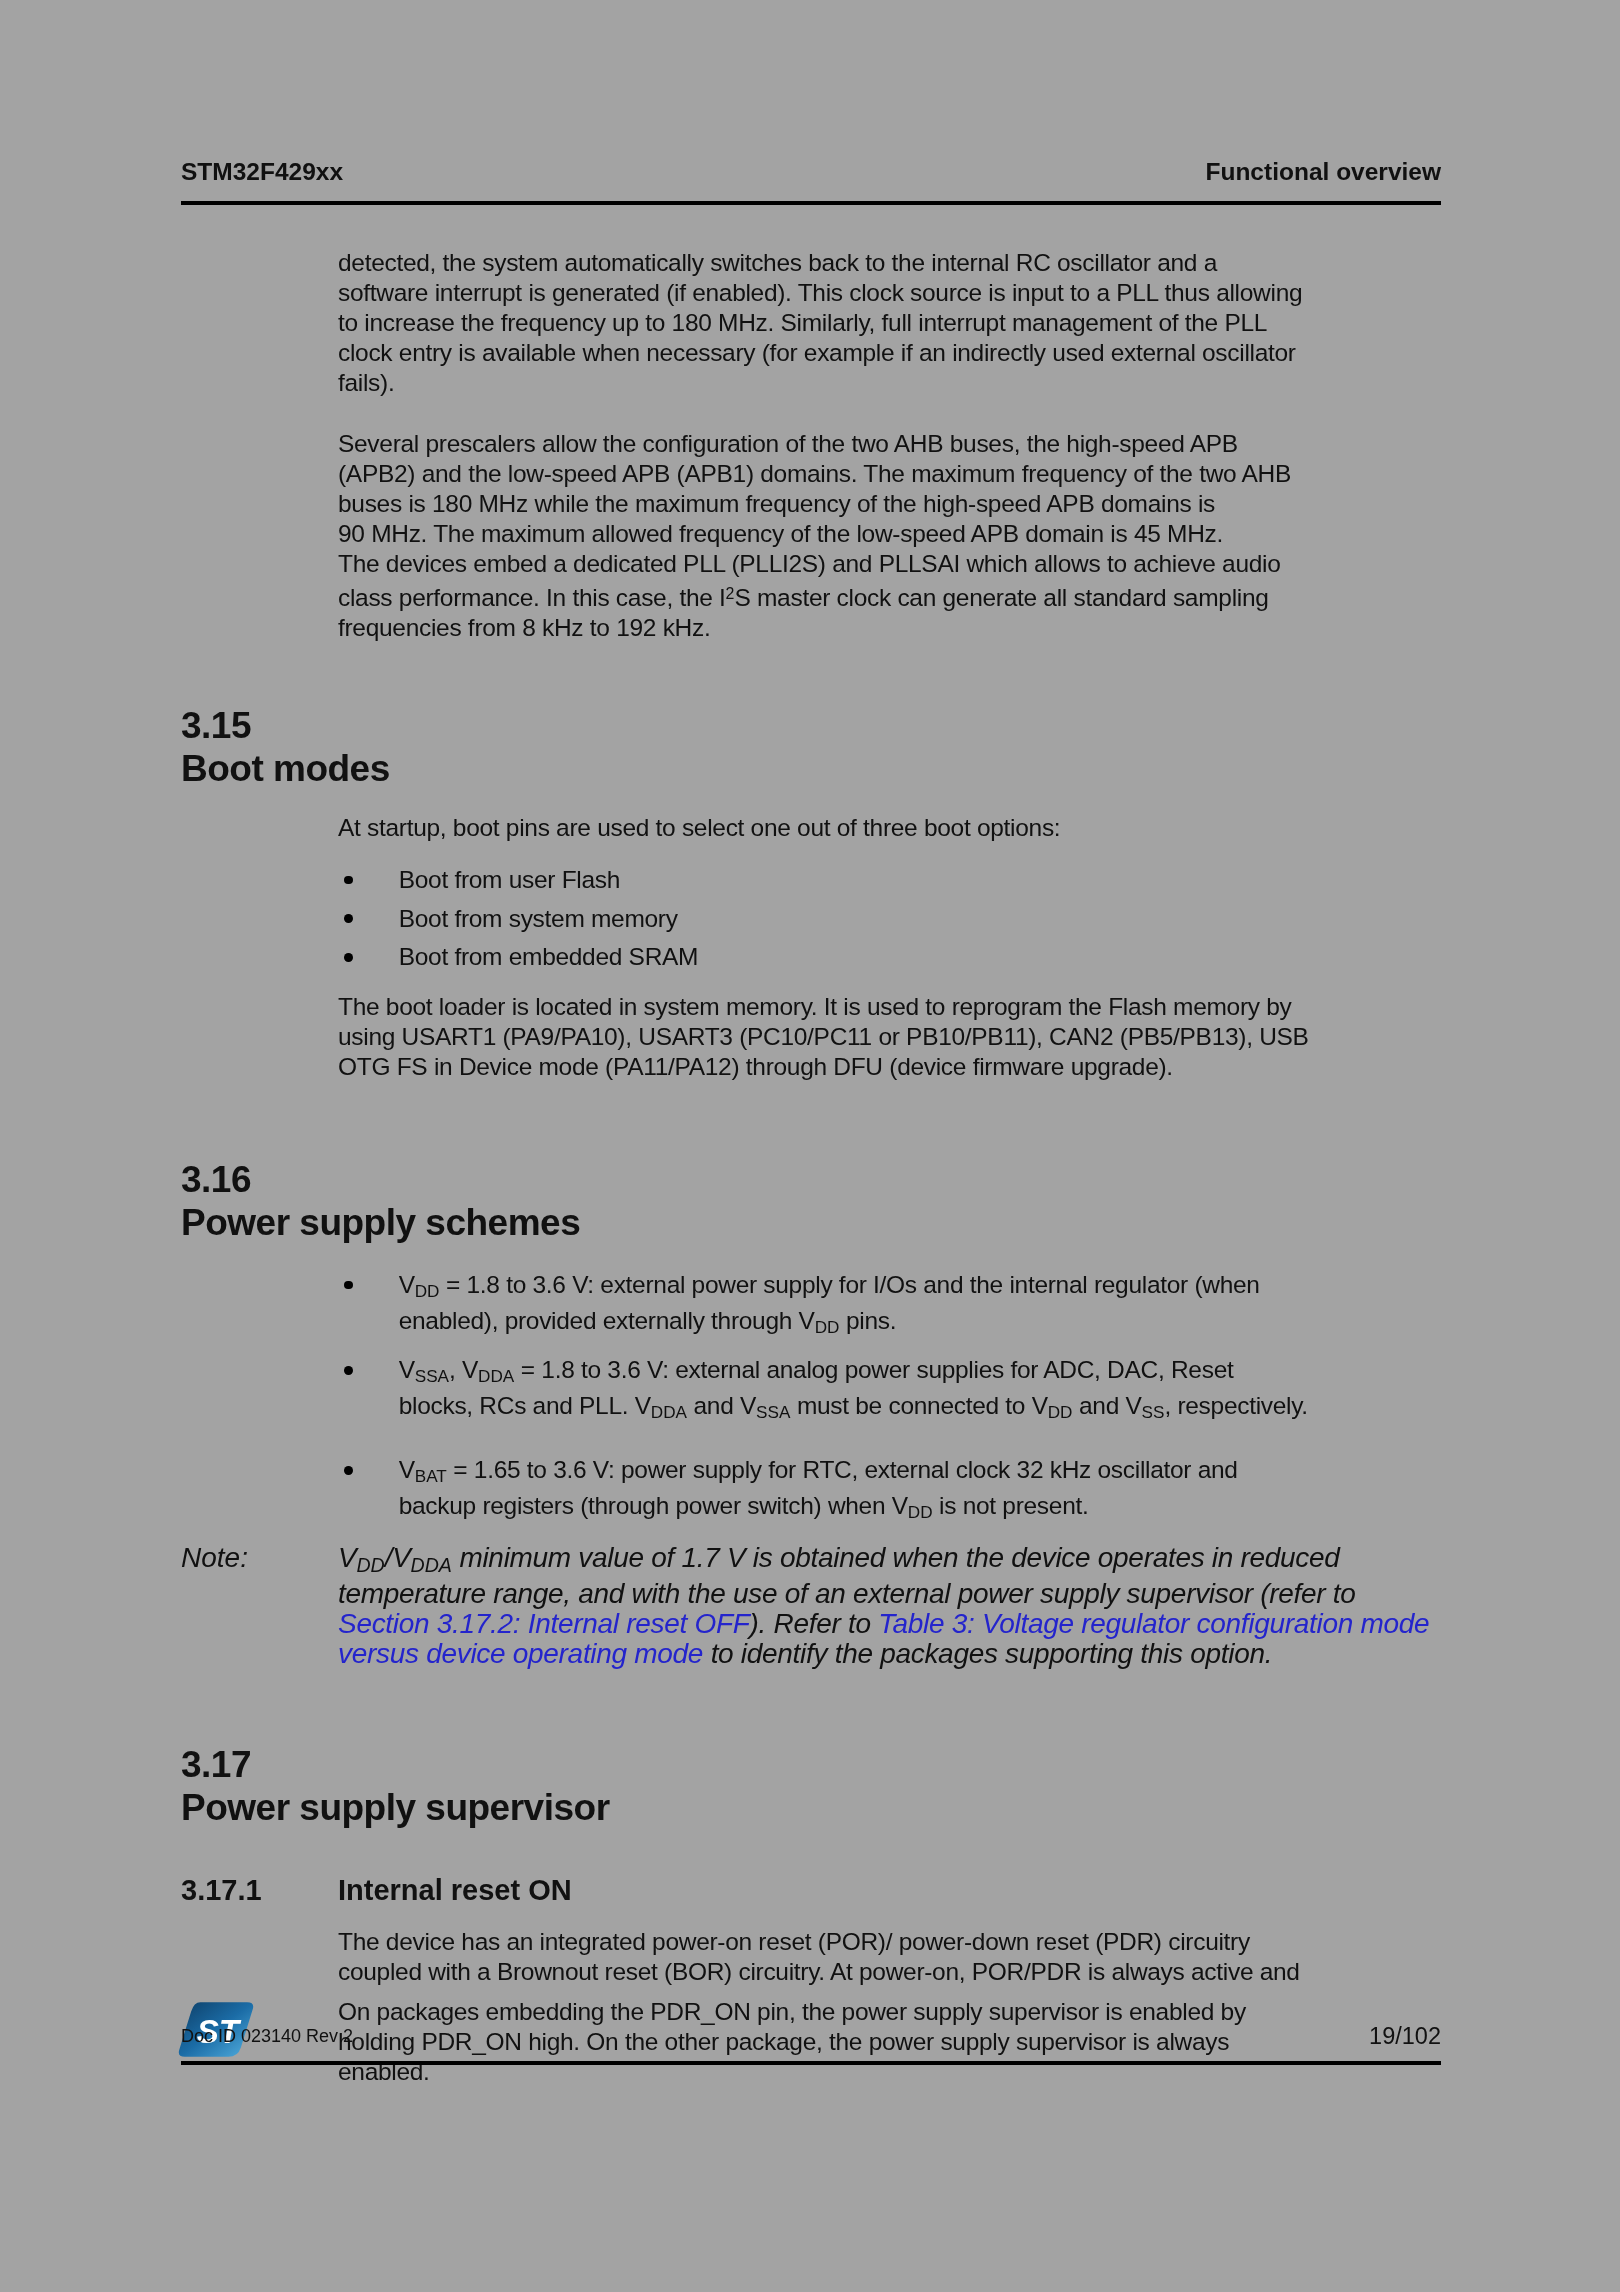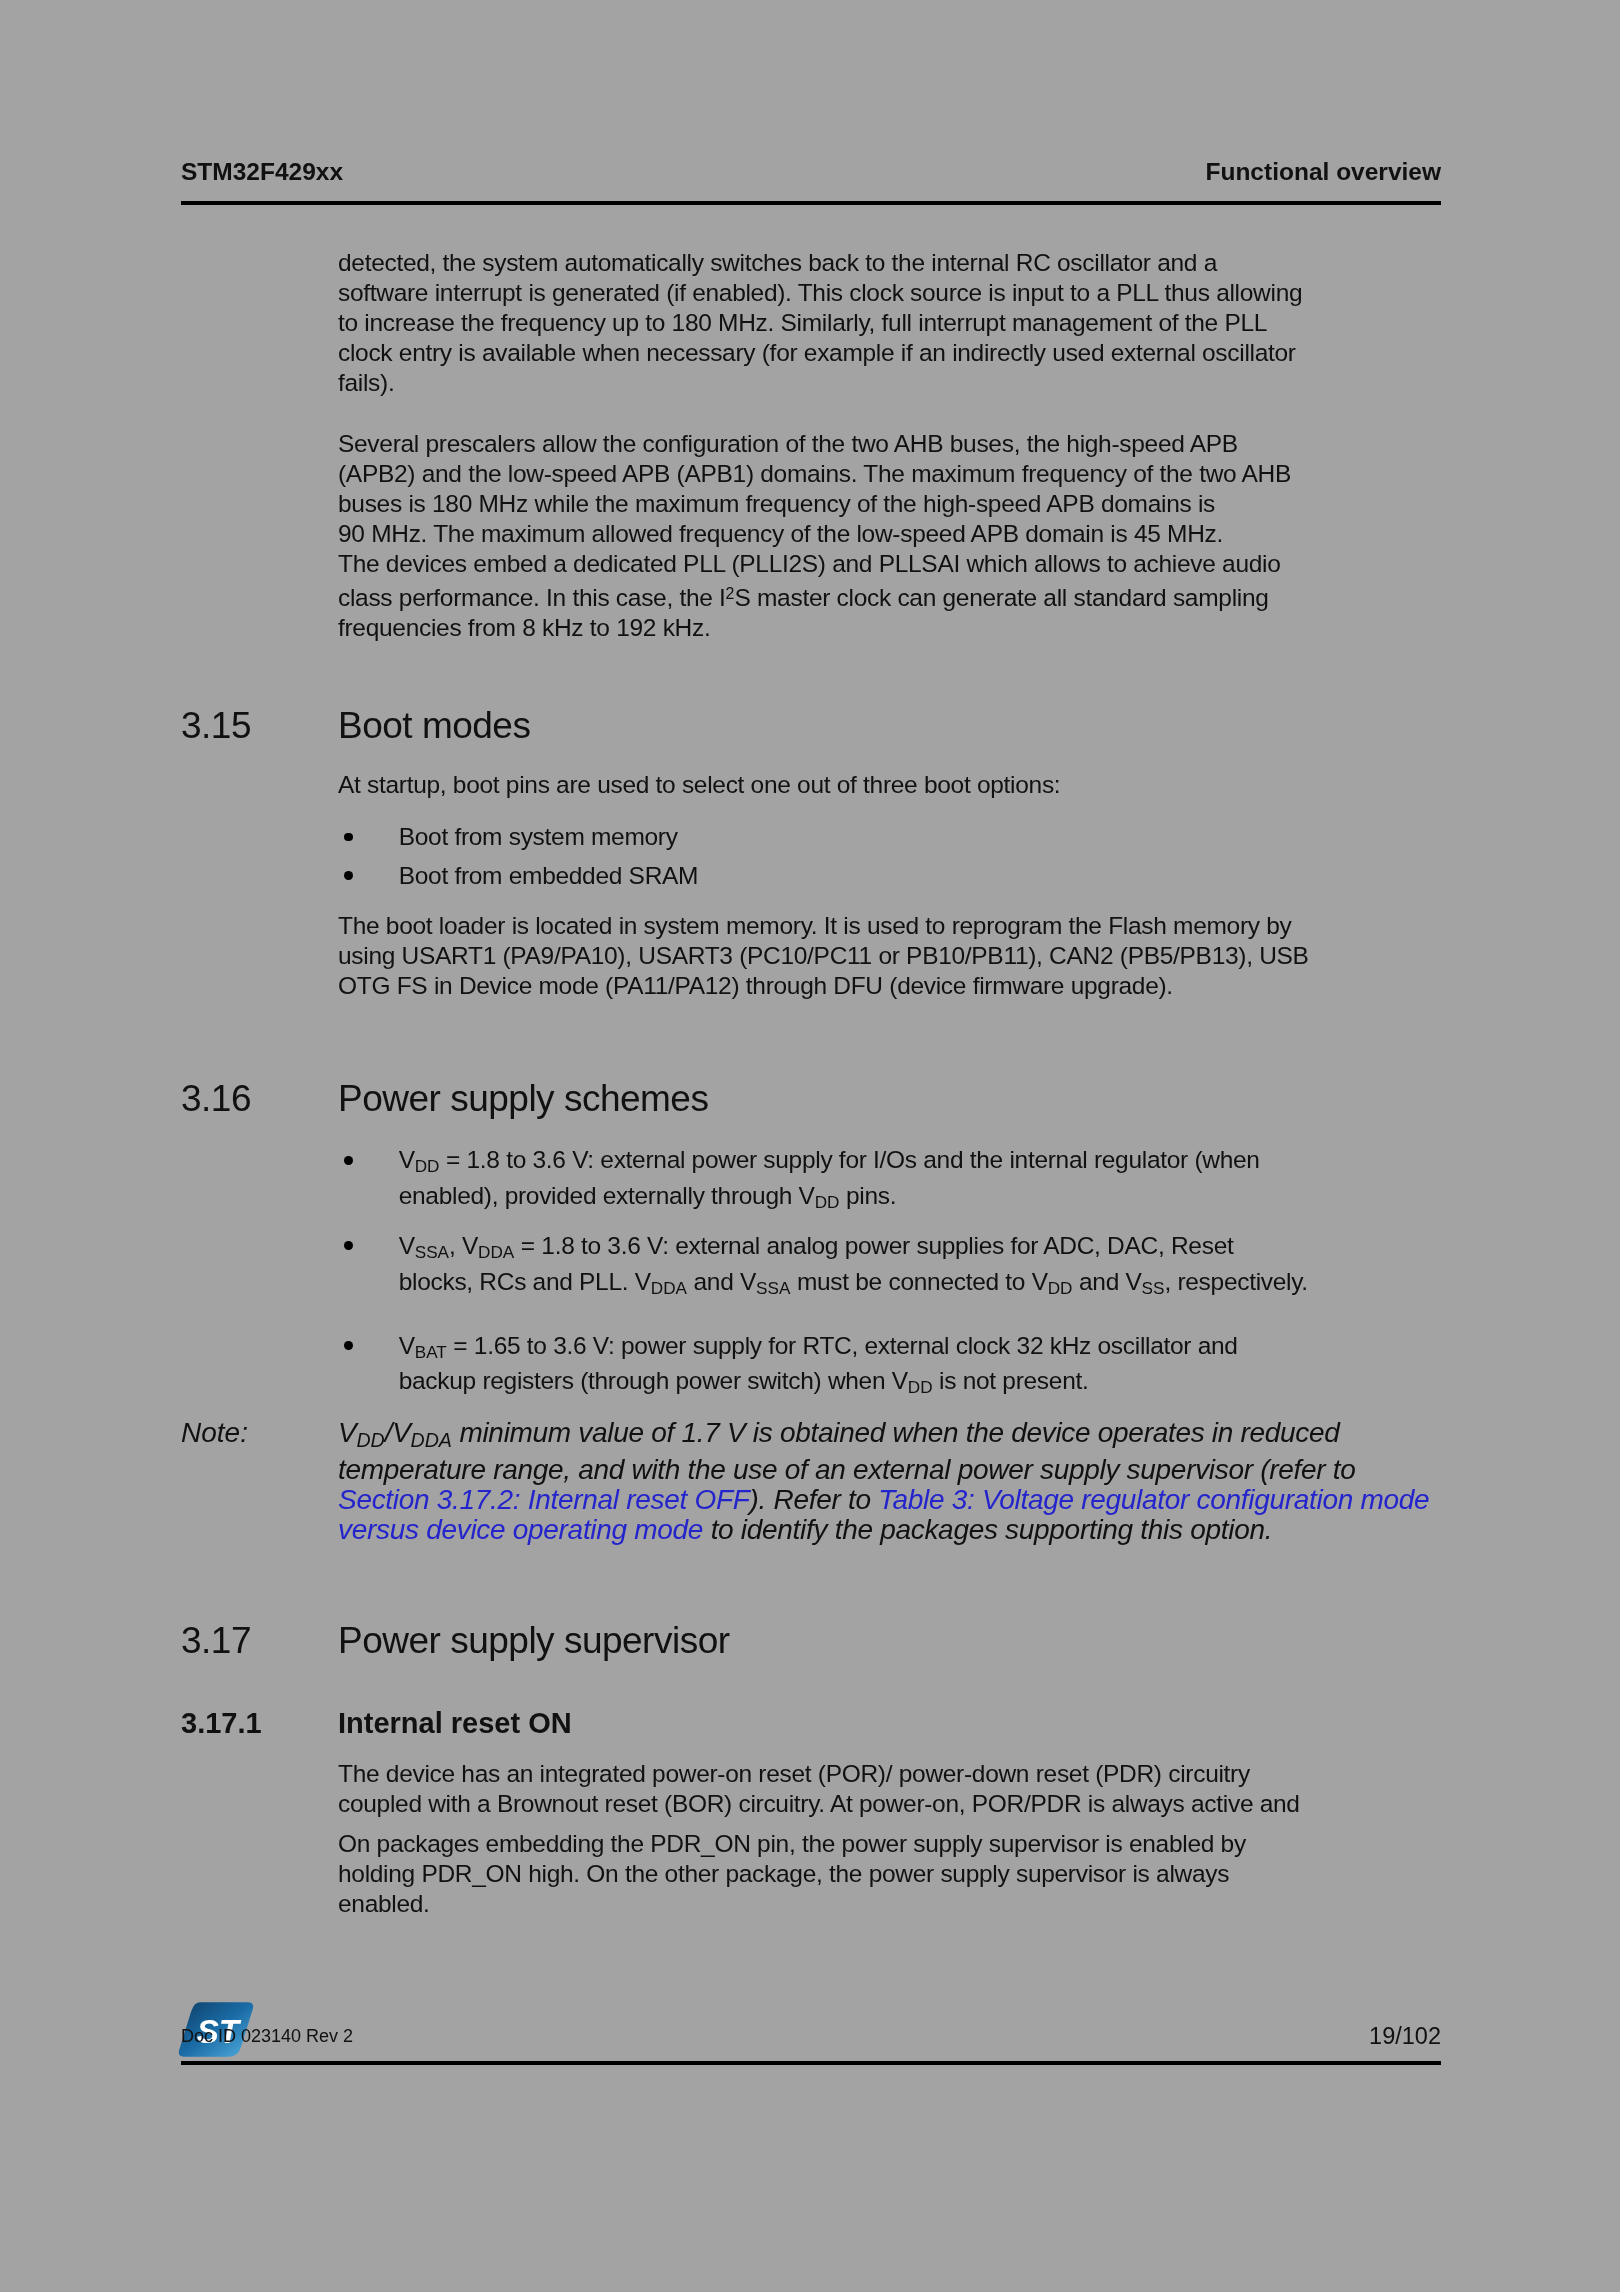--- a/index.html
+++ b/index.html
@@ -9,21 +9,21 @@
   }
   .content{padding:0 179px 0 181px;}
   .header-row{display:flex;justify-content:space-between;align-items:flex-end;
     padding-top:158px;font-weight:bold;font-size:24.5px;line-height:27.4px;}
   .header-rule{height:3.9px;background:#000;margin-top:15.7px;}
   .body-text{font-size:24.5px;line-height:30px;letter-spacing:-0.3px;
     white-space:pre-line;margin:0 0 0 157px;}
   .p1{margin-top:43px;}
   .p2{margin-top:31px;}
   .p3{}
-  .h1-row{display:flex;font-weight:normal;font-size:37px;line-height:43px;letter-spacing:-0.5px;}
+  .h1-row{display:flex;font-weight:bold;font-size:37px;line-height:43px;letter-spacing:-0.5px;flex-direction:column;}
   .h1-num{width:157px;flex:none;}
   .mt-s315{margin-top:61px;}
   .mt-s316{margin-top:76px;}
   .mt-s317{margin-top:74px;}
   .h2-row{display:flex;font-weight:bold;font-size:29px;line-height:33px;margin-top:45px;}
   .h2-num{width:157px;flex:none;}
   .boot-intro{margin-top:23.5px;}
   .boot-bullets{margin-top:21.6px;}
   .bullet{display:flex;margin:0 0 8.8px 157px;font-size:24.5px;line-height:30px;}
   .dot{width:8.8px;height:8.8px;border-radius:50%;background:#000;flex:none;margin:10.8px 0 0 5.9px;}
@@ -71,20 +71,25 @@
     <p class="body-text p3"><span>The devices embed a dedicated PLL (PLLI2S) and PLLSAI which allows to achieve audio
 class performance. In this case, the I</span><span class="sup">2</span><span>S master clock can generate all standard sampling
 frequencies from 8 kHz to 192 kHz.</span></p>
 
     <div class="h1-row mt-s315">
       <span class="h1-num">3.15</span>
       <span class="h1-title">Boot modes</span>
     </div>
     <p class="body-text boot-intro">At startup, boot pins are used to select one out of three boot options:</p>
     <div class="boot-bullets">
+      <div class="bullet">
+        <span class="dot"></span>
+          <span class="bullet-gap"></span>
+        <span class="bullet-text">Boot from user Flash</span>
+      </div>
       <div class="bullet">
         <span class="dot"></span>
           <span class="bullet-gap"></span>
         <span class="bullet-text">Boot from system memory</span>
       </div>
       <div class="bullet">
         <span class="dot"></span>
           <span class="bullet-gap"></span>
         <span class="bullet-text">Boot from embedded SRAM</span>
       </div>

